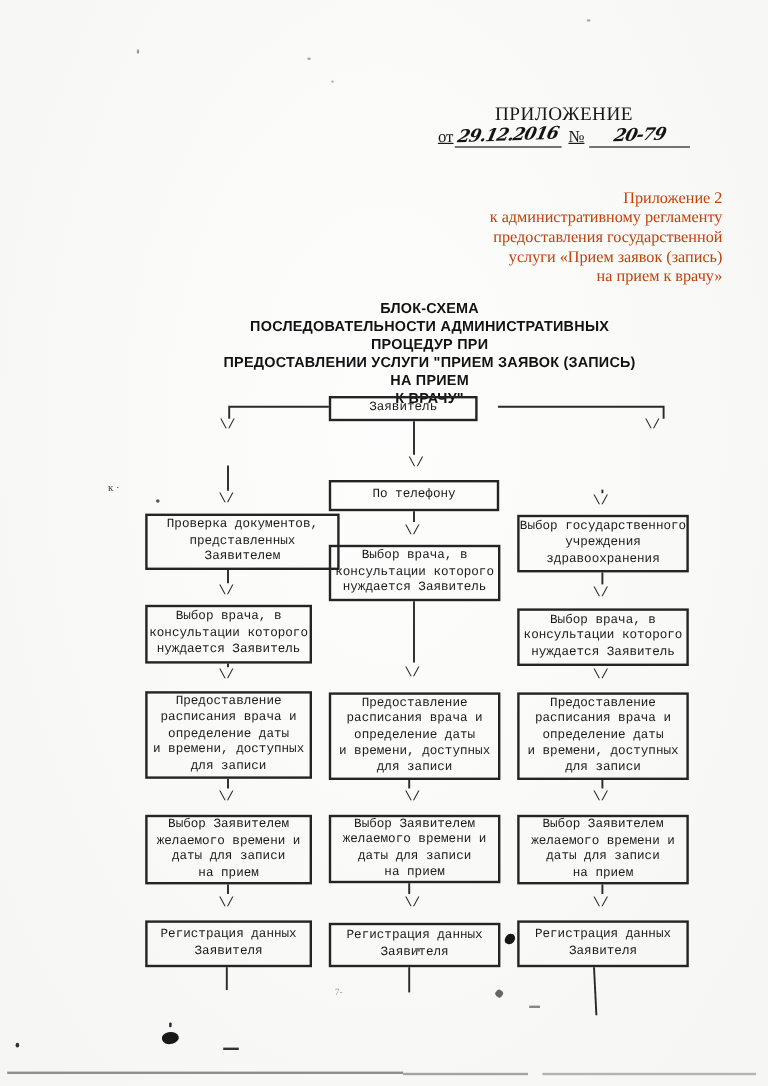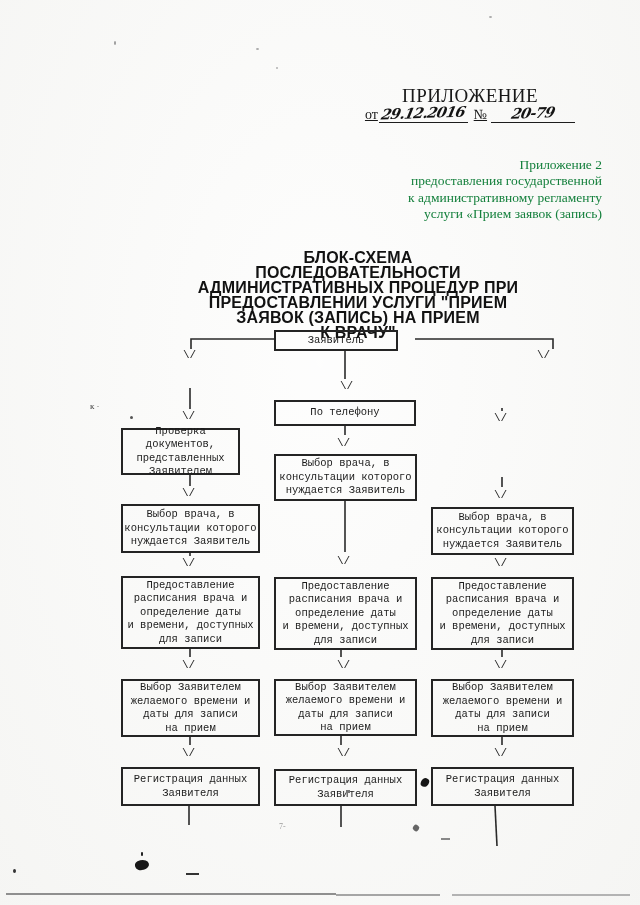--- a/index.html
+++ b/index.html
@@ -4,32 +4,32 @@
 <style>
   html,body{margin:0;padding:0;background:#ddd;}
   .page{position:relative;width:640px;height:905px;background:#fcfcfb;overflow:hidden;
         font-family:"Liberation Serif",serif;color:#1c1c1c;}
   
   .page::before{content:"";position:absolute;inset:0;
         background:radial-gradient(ellipse at 50% 40%, rgba(255,255,255,0.5), rgba(225,225,220,0.25));
         pointer-events:none;}
   .appendix-header{position:absolute;left:336px;top:87px;width:268px;text-align:center;
         font-size:14px;line-height:17px;color:#181818;}
-  .appendix-header .l1{font-size:19px;letter-spacing:0.4px;}
+  .appendix-header .l1{font-size:16px;letter-spacing:0.4px;}
   .decree-line{display:flex;justify-content:center;align-items:flex-end;margin-top:0px;}
   .decree-label{padding-right:1px;text-decoration:underline;}
   .hw-underline{border-bottom:1.3px solid #1d1d1d;padding:0 3px;min-width:64px;text-align:center;}
   .hw-underline.num{min-width:78px;}
   .handwriting{font-family:"DejaVu Serif",serif;font-style:italic;font-weight:bold;
         font-size:14.5px;letter-spacing:-0.8px;display:inline-block;transform:skewX(-14deg) rotate(-2deg);
         color:#141414;white-space:nowrap;}
   .subheader{position:absolute;right:38px;top:157px;text-align:right;
-        font-size:13.5px;line-height:16.3px;color:#15803d;}
+        font-size:13.5px;line-height:16.3px;color:#c2410c;}
   .chart-title{position:absolute;left:178px;top:250px;width:360px;text-align:center;
-        font-family:"Liberation Sans",sans-serif;font-weight:bold;font-size:16px;
+        font-family:"Liberation Sans",sans-serif;font-weight:bold;font-size:12px;
         line-height:15px;letter-spacing:0.2px;color:#121212;}
   .flow-box{position:absolute;border:2px solid #242424;box-sizing:border-box;
         display:flex;align-items:center;justify-content:center;text-align:center;
         font-family:"Liberation Mono","DejaVu Sans Mono",monospace;font-size:10.5px;
         line-height:13.5px;white-space:pre-line;color:#1b1b1b;}
   .arrow{position:absolute;font-family:"Liberation Mono","DejaVu Sans Mono",monospace;
         font-size:11px;color:#262626;letter-spacing:0;}
   svg.connectors{position:absolute;left:0;top:0;pointer-events:none;}
   .speck{position:absolute;border-radius:50%;}
   .artifact-text{position:absolute;font-family:"Liberation Serif",serif;color:#555;}
@@ -45,23 +45,24 @@
     <div class="decree-line">
       <span class="decree-label">от</span>
       <span class="hw-underline"><span class="handwriting">29.12.2016</span></span>
       <span class="decree-label" style="padding:0 4px 0 6px;">№</span>
       <span class="hw-underline num"><span class="handwriting">20-79</span></span>
     </div>
   </div>
 
   <div class="subheader">
     <div>Приложение 2</div>
+    <div>к административному регламенту</div>
     <div>предоставления государственной</div>
-    <div>к административному регламенту</div>
     <div>услуги «Прием заявок (запись)</div>
+    <div>на прием к врачу»</div>
   </div>
 
   <div class="chart-title">
     <div>БЛОК-СХЕМА</div>
     <div>ПОСЛЕДОВАТЕЛЬНОСТИ АДМИНИСТРАТИВНЫХ ПРОЦЕДУР ПРИ</div>
     <div>ПРЕДОСТАВЛЕНИИ УСЛУГИ "ПРИЕМ ЗАЯВОК (ЗАПИСЬ) НА ПРИЕМ</div>
     <div>К ВРАЧУ"</div>
   </div>
 
   <svg class="connectors" width="640" height="905">
@@ -101,21 +102,21 @@
   <span class="arrow" style="left:337px;top:659px;">\/</span>
   <span class="arrow" style="left:337px;top:747px;">\/</span>
   <span class="arrow" style="left:494px;top:412px;">\/</span>
   <span class="arrow" style="left:494px;top:489px;">\/</span>
   <span class="arrow" style="left:494px;top:557px;">\/</span>
   <span class="arrow" style="left:494px;top:659px;">\/</span>
   <span class="arrow" style="left:494px;top:747px;">\/</span>
 
   <div class="flow-box" style="left:274px;top:330px;width:124px;height:21px;">Заявитель</div>
 
-  <div class="flow-box" style="left:121px;top:428px;width:119px;height:47px;">Проверка документов,
+  <div class="flow-box" style="left:121px;top:428px;width:162px;height:47px;">Проверка документов,
 представленных
 Заявителем</div>
   <div class="flow-box" style="left:121px;top:504px;width:139px;height:49px;">Выбор врача, в
 консультации которого
 нуждается Заявитель</div>
   <div class="flow-box" style="left:121px;top:576px;width:139px;height:73px;">Предоставление
 расписания врача и
 определение даты
 и времени, доступных
 для записи</div>
@@ -135,20 +136,23 @@
 определение даты
 и времени, доступных
 для записи</div>
   <div class="flow-box" style="left:274px;top:679px;width:143px;height:57px;">Выбор Заявителем
 желаемого времени и
 даты для записи
 на прием</div>
   <div class="flow-box" style="left:274px;top:769px;width:143px;height:37px;">Регистрация данных
 Заявителя</div>
 
+  <div class="flow-box" style="left:431px;top:429px;width:143px;height:48px;">Выбор государственного
+учреждения
+здравоохранения</div>
   <div class="flow-box" style="left:431px;top:507px;width:143px;height:48px;">Выбор врача, в
 консультации которого
 нуждается Заявитель</div>
   <div class="flow-box" style="left:431px;top:577px;width:143px;height:73px;">Предоставление
 расписания врача и
 определение даты
 и времени, доступных
 для записи</div>
   <div class="flow-box" style="left:431px;top:679px;width:143px;height:58px;">Выбор Заявителем
 желаемого времени и

